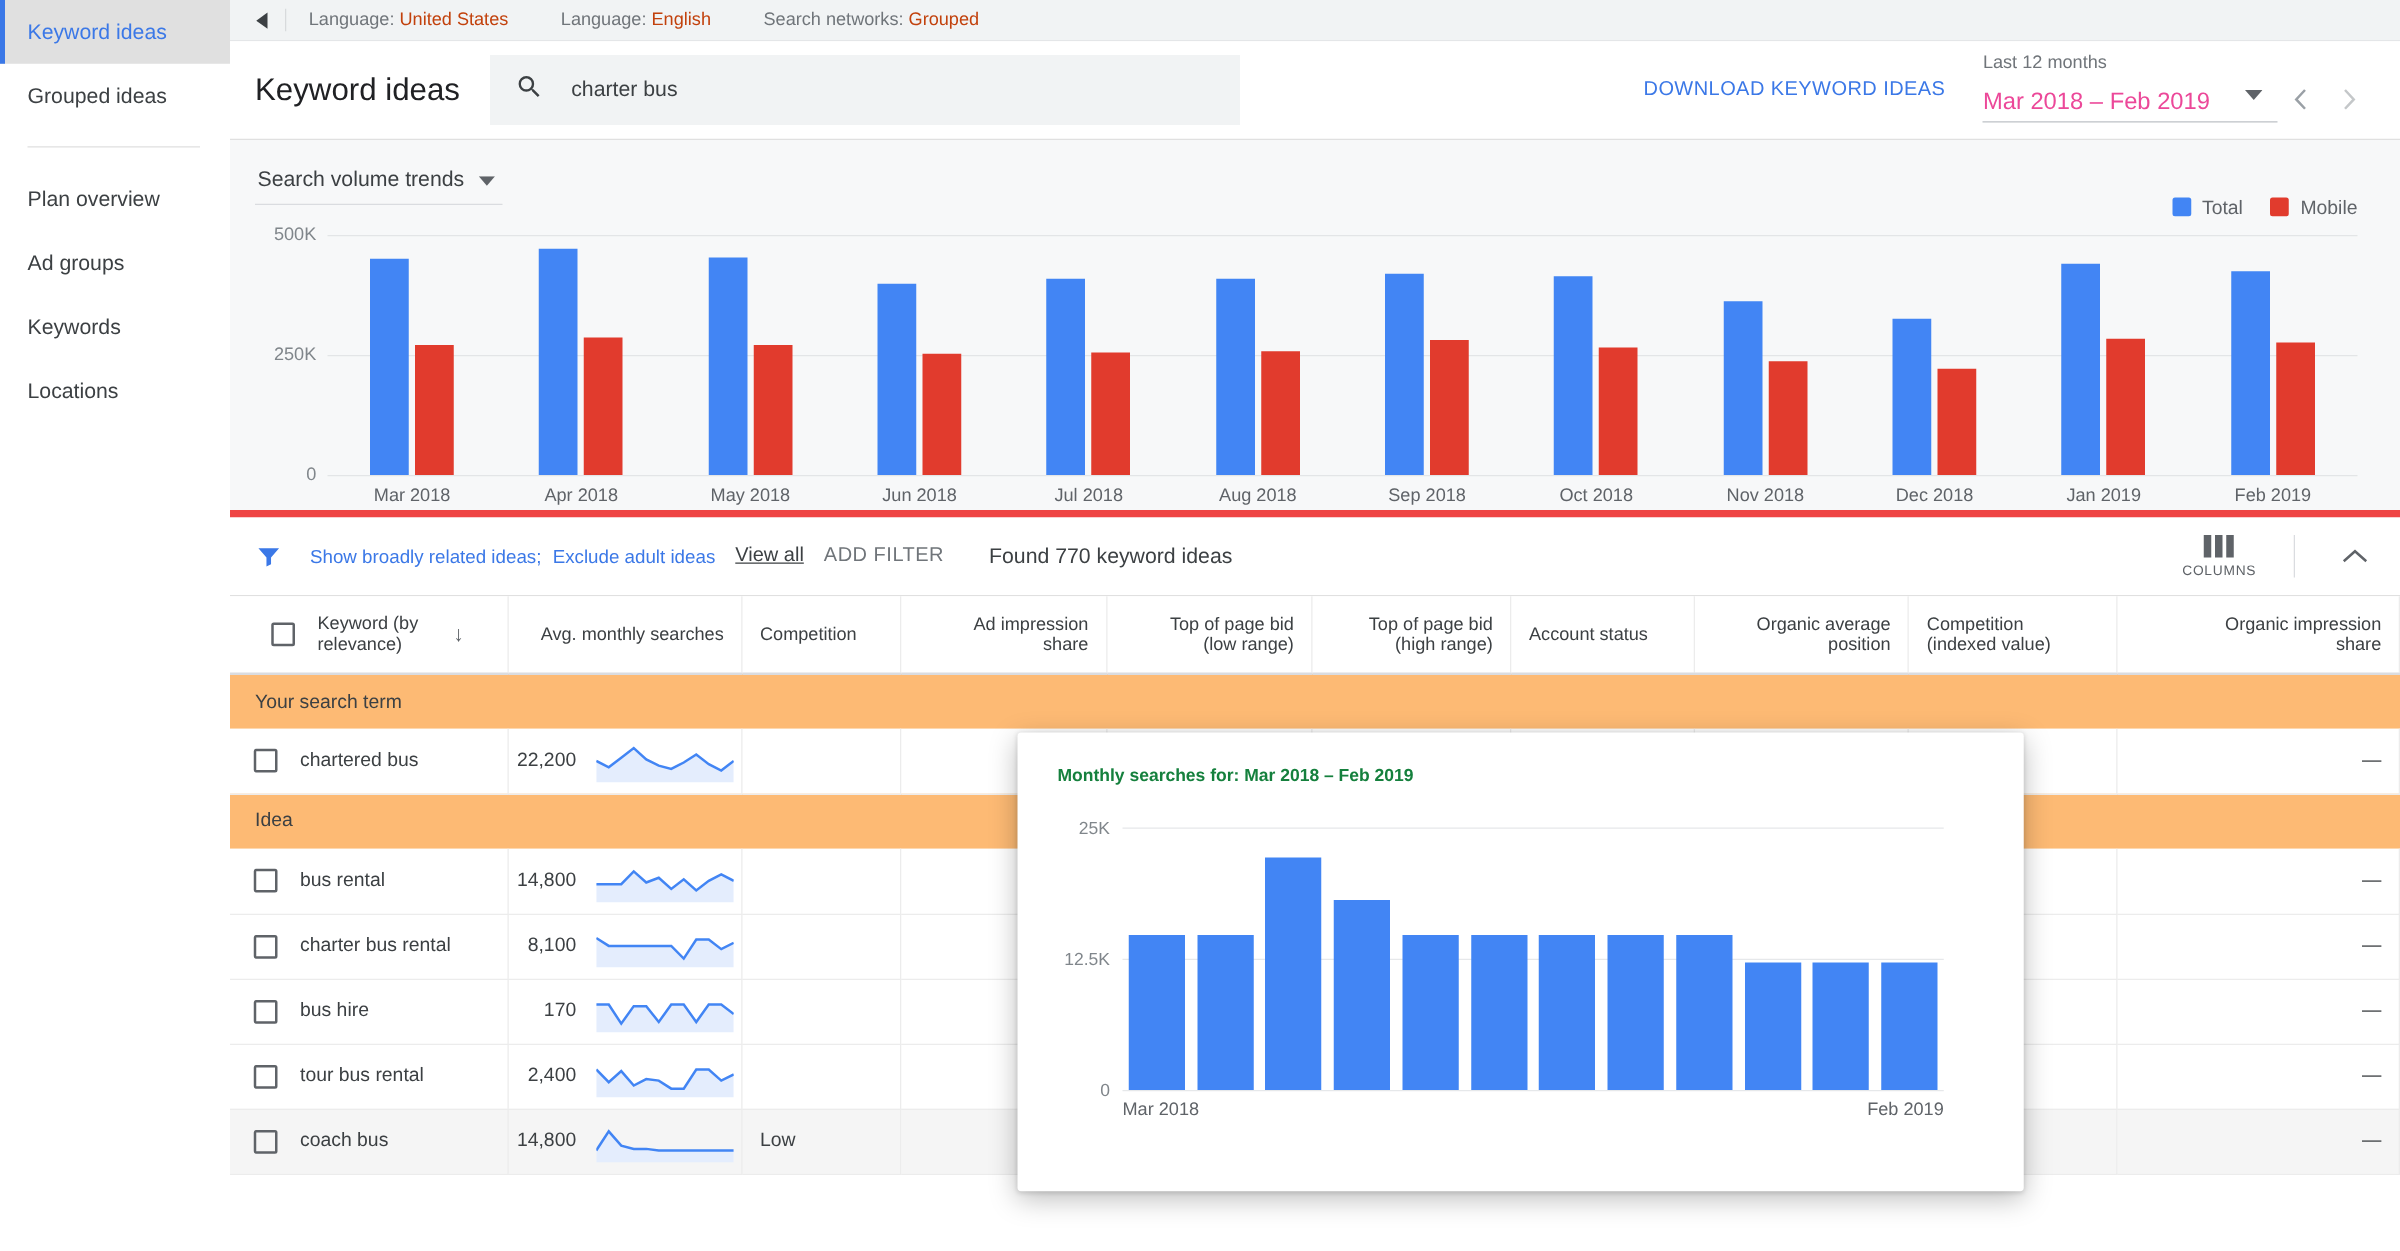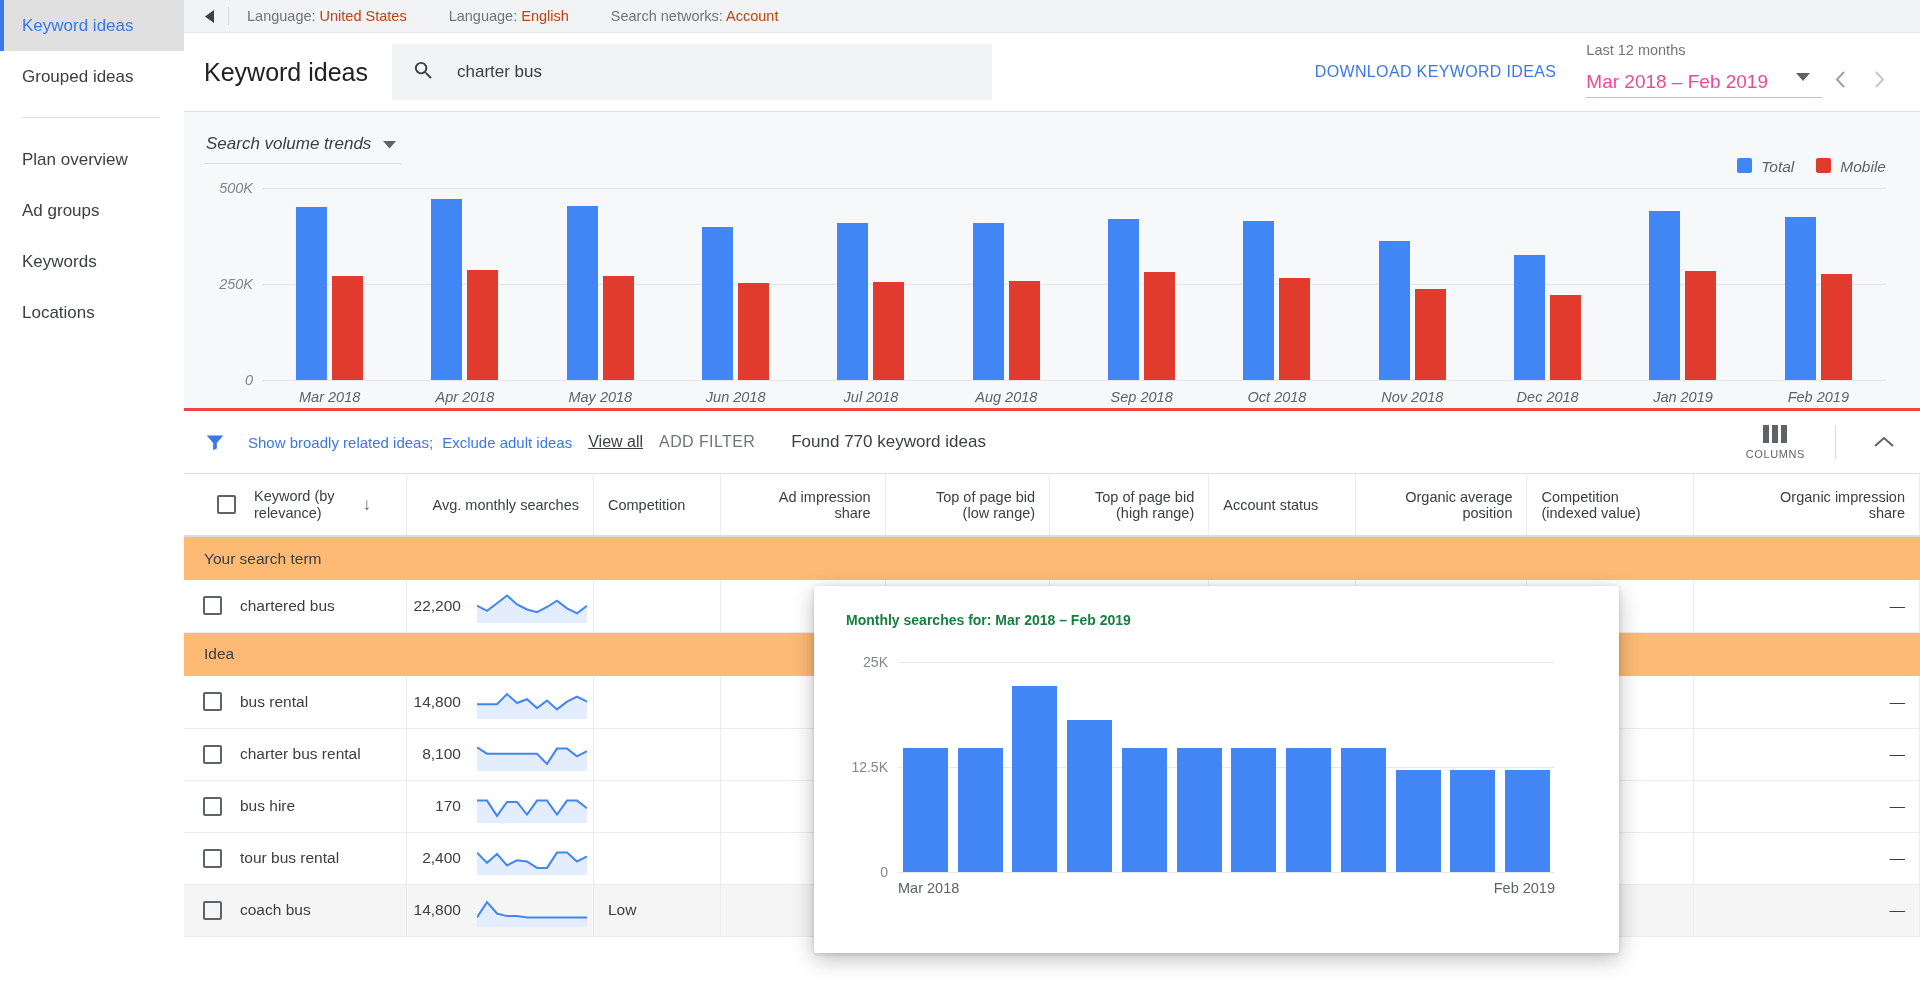--- a/index.html
+++ b/index.html
@@ -71,21 +71,21 @@
     padding-right: 54px; padding-bottom: 4px; position: relative; min-width: 222px;
     cursor: pointer;
   }
   .dr-caret { position: absolute; right: 12px; bottom: 10px; }
   .dr-arrow {
     width: 38px; height: 38px; display: flex; align-items: center; justify-content: center;
     color: #9aa0a6; cursor: pointer; font-size: 27px; line-height: 1;
   }
 
   
-  .trends { background: #f7f8f9; padding: 0 0 0 0; border-bottom: 3px solid #ef4444; font-style: italic; }
+  .trends { background: #f7f8f9; padding: 0 0 0 0; border-bottom: 6px solid #ef4444; }
   .trends-head { padding: 22px 0 0 20px; }
   .trend-sel {
     display: inline-flex; align-items: center; gap: 12px;
     font-size: 17px; color: #3c4043; border-bottom: 1px solid #dadce0;
     padding: 0 6px 9px 2px; cursor: pointer;
   }
   .chart-wrap { position: relative; height: 230px; margin: 14px 34px 0 20px; }
   .legend { position: absolute; right: 0; top: -20px; display: flex; gap: 22px; align-items: center; }
   .lg-item { display: flex; align-items: flex-start; gap: 9px; font-size: 15.5px; color: #5f6368; }
   .lg-sw { width: 15px; height: 15px; border-radius: 2px; }
@@ -222,21 +222,21 @@
       <div class="crumb">
         <span>Language:</span>
         <b>United States</b>
       </div>
       <div class="crumb">
         <span>Language:</span>
         <b>English</b>
       </div>
       <div class="crumb">
         <span>Search networks:</span>
-        <b>Account</b>
+        <b>Grouped</b>
       </div>
     </div>
 
     <div class="header">
       <div class="page-title">Keyword ideas</div>
       <div class="searchbox">
         <span>
           <svg width="23" height="23" viewBox="0 0 24 24">
               <path fill="#3c4043" d="M15.5 14h-.79l-.28-.27A6.47 6.47 0 0016 9.5 6.5 6.5 0 109.5 16c1.61 0 3.09-.59 4.23-1.57l.27.28v.79l5 4.99L20.49 19l-4.99-5zm-6 0C7.01 14 5 11.99 5 9.5S7.01 5 9.5 5 14 7.01 14 9.5 11.99 14 9.5 14z"></path>
             </svg>

